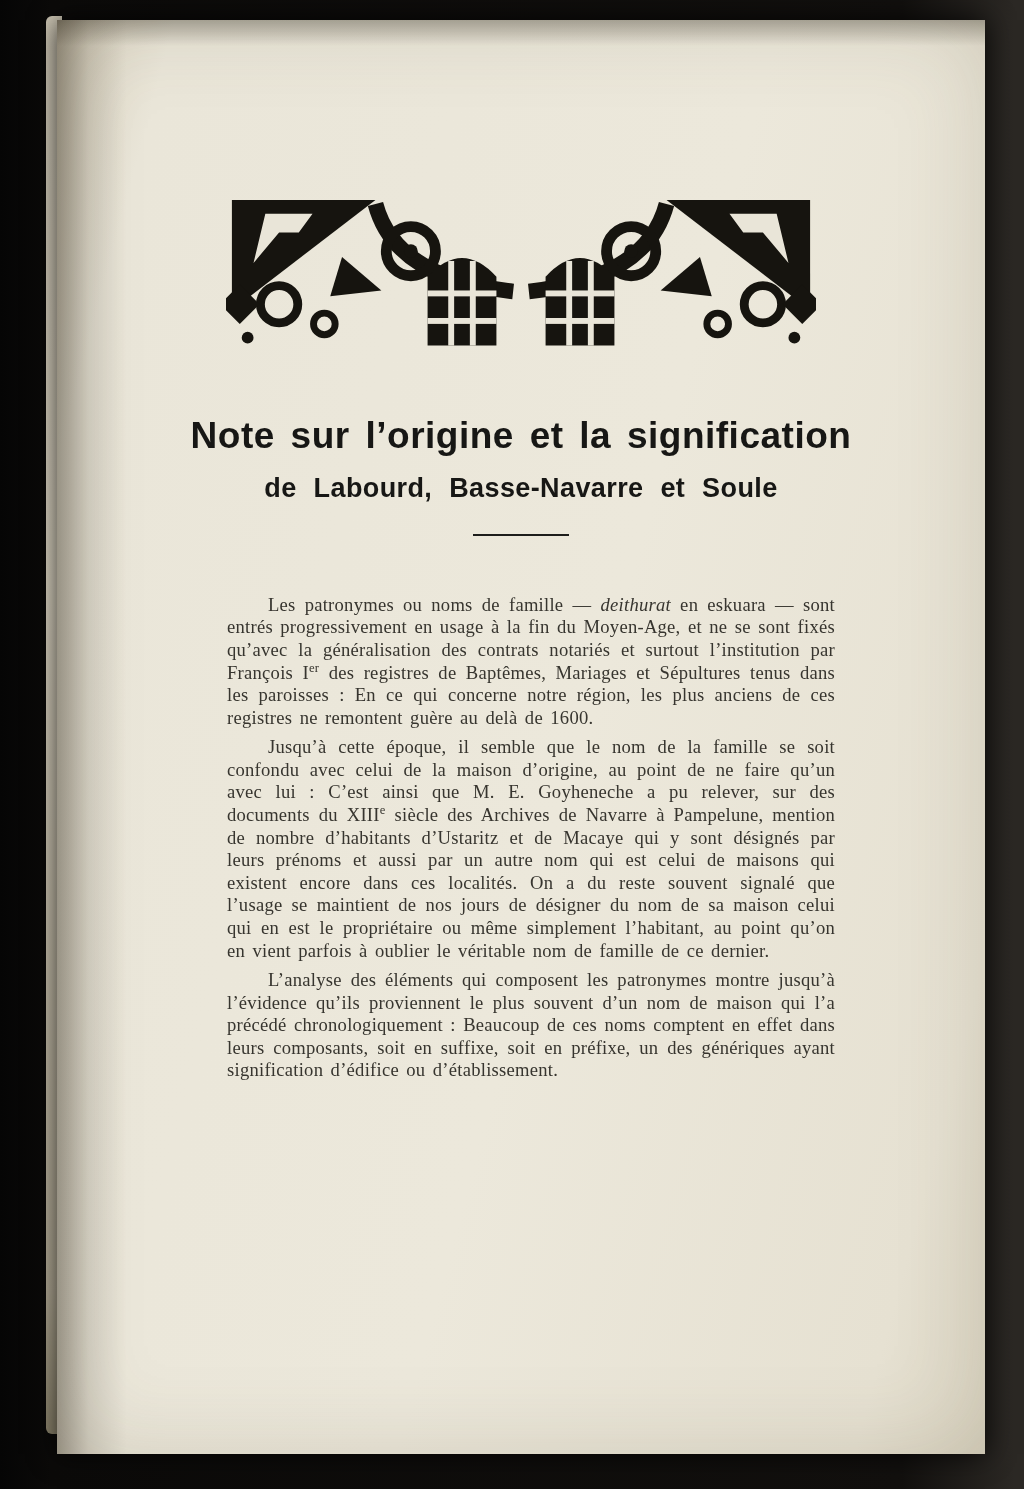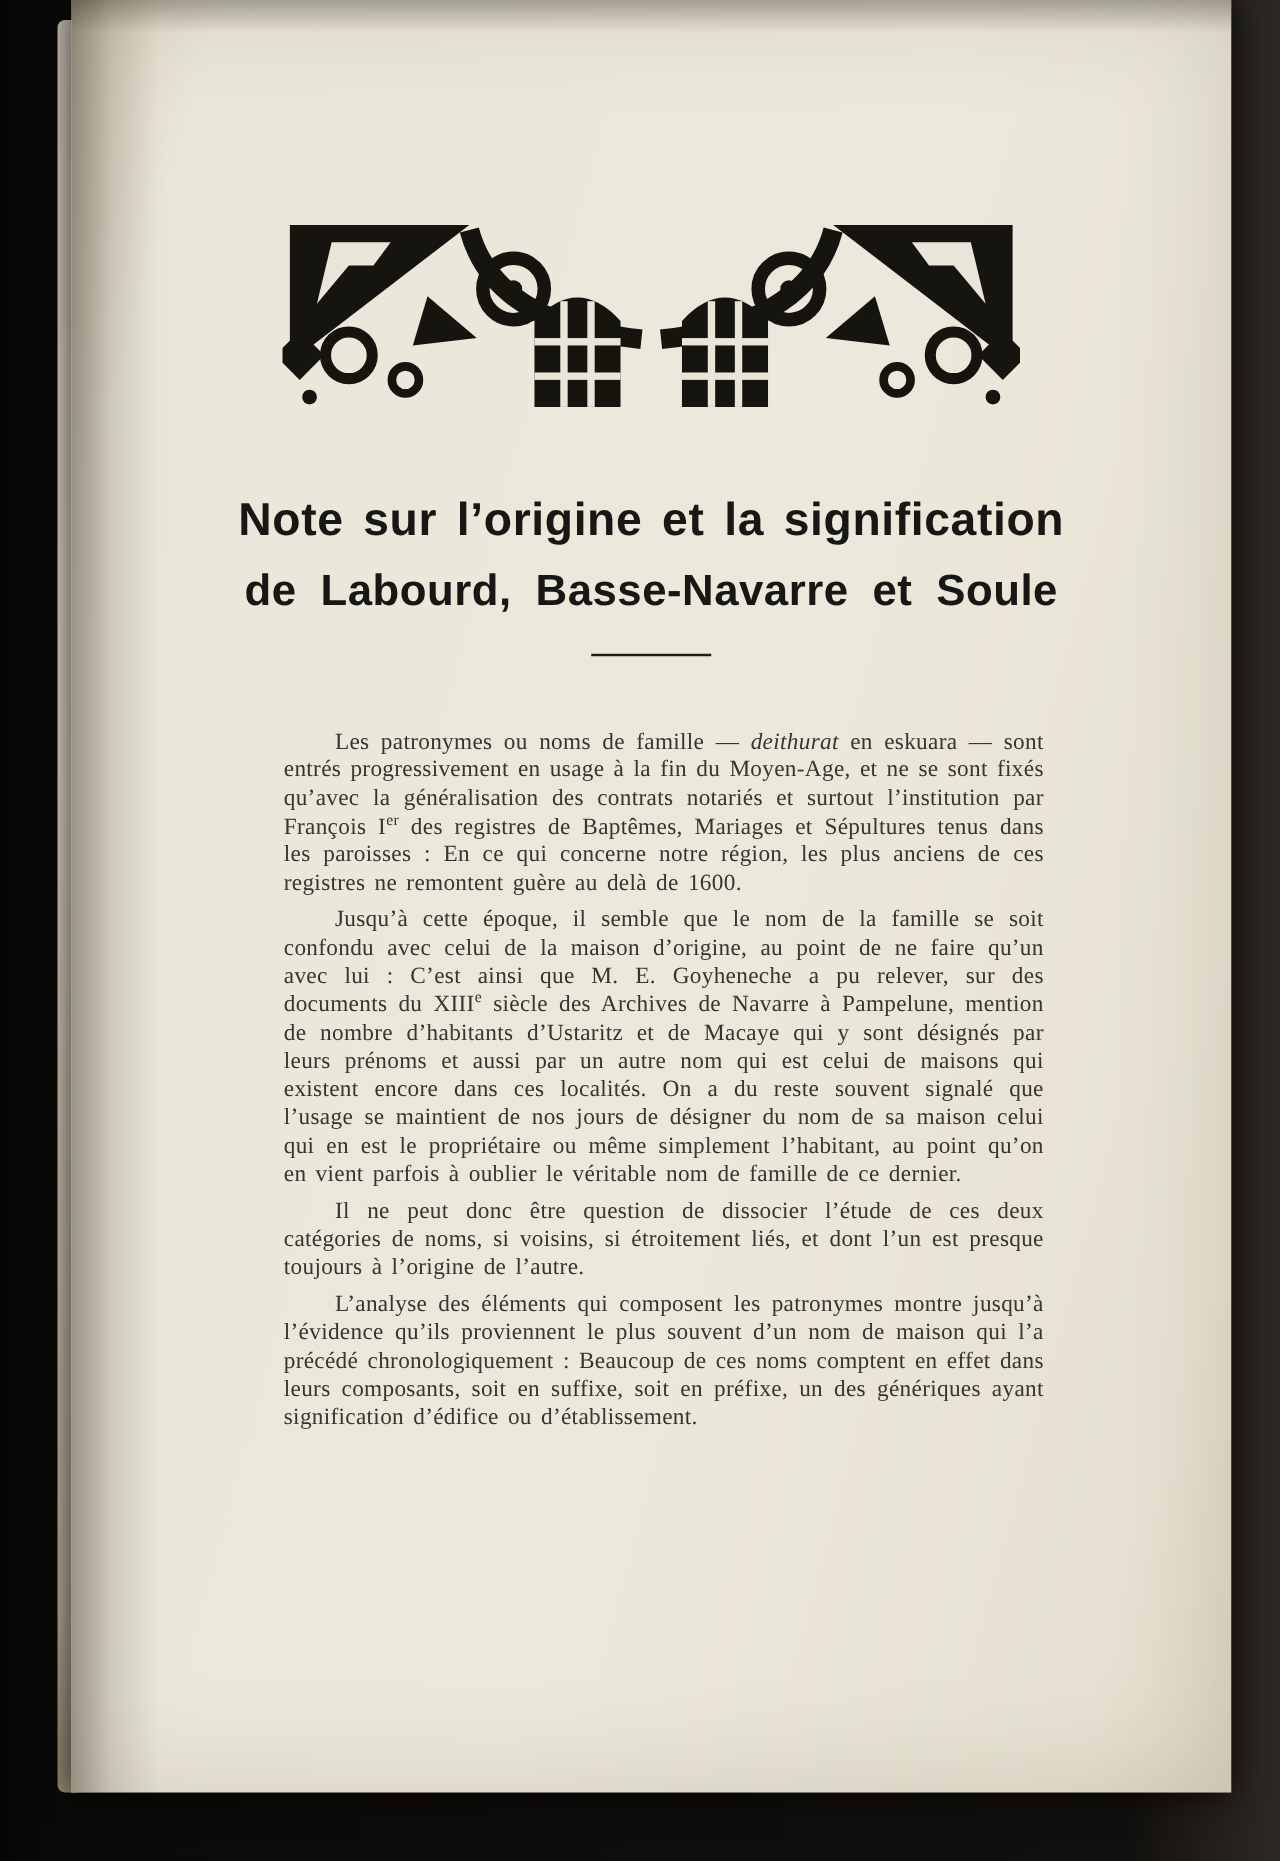--- a/index.html
+++ b/index.html
@@ -7,21 +7,21 @@
     position:relative; width:1024px; height:1489px; overflow:hidden;
     background: linear-gradient(90deg,#050505 0%,#0b0a09 5%,#12100e 88%,#2b2824 99%);
     font-family:"Liberation Serif", serif;
   }
   .page-under-edge {
     position:absolute; left:46px; top:16px; width:16px; height:1418px;
     background: linear-gradient(180deg,#cfc8b6 0%,#dcd5c3 40%,#b4ac97 90%,#8f876f 100%);
     border-radius:6px 0 0 6px;
   }
   .page {
-    position:absolute; left:57px; top:0; width:928px; height:1434px;
+    position:absolute; left:57px; top:20px; width:928px; height:1434px;
     background: linear-gradient(105deg,#d9d2c0 0%,#eae6d9 9%,#ece8db 55%,#e6e1d2 90%,#dcd6c4 100%);
     box-shadow: 0 0 26px rgba(0,0,0,0.8), inset 0 0 90px rgba(96,84,58,0.18);
   }
   .binding-shadow {
     position:absolute; left:0; top:0; width:70px; height:100%;
     background: linear-gradient(90deg, rgba(40,32,18,0.38) 0%, rgba(40,32,18,0.12) 45%, rgba(40,32,18,0) 100%);
     pointer-events:none;
   }
   .top-shadow {
     position:absolute; left:0; top:0; width:100%; height:26px;
@@ -32,21 +32,21 @@
   .ornament svg { display:block; width:100%; height:auto; }
   .title {
     margin:64px 0 0; text-align:center; color:#171715;
     font-family:"Liberation Sans", sans-serif; font-weight:700;
     font-size:37px; line-height:1.28; letter-spacing:0.5px; word-spacing:5px;
   }
   .title .tline { display:block; }
   .subtitle {
     margin:14px 0 0; text-align:center; color:#171715;
     font-family:"Liberation Sans", sans-serif; font-weight:700;
-    font-size:35px; letter-spacing:0.4px; word-spacing:9px;
+    font-size:27px; letter-spacing:0.4px; word-spacing:9px;
   }
   .rule { width:96px; margin:30px auto 0; border-top:2px solid #1d1d1b; }
   .bodytext {
     margin:58px 0 0 158px; width:632px; color:#37352f;
     font-size:18.6px; line-height:1.215; text-align:justify;
     letter-spacing:0.25px; word-spacing:2.5px;
   }
   .bodytext p { margin:0 12px 7px; text-indent:2.2em; }
   .it { font-style:italic; }
   .sup { vertical-align:super; font-size:0.68em; line-height:0; }
@@ -92,18 +92,17 @@
 
     <h2 class="subtitle">de Labourd, Basse-Navarre et Soule</h2>
 
     <div class="rule"></div>
 
     <div class="bodytext">
       <p><span>Les patronymes ou noms de famille — </span><span class="it">deithurat</span><span> en eskuara — sont entrés progressivement en usage à la fin du Moyen-Age, et ne se sont fixés qu’avec la généralisation des contrats notariés et surtout l’institution par François I</span><span class="sup">er</span><span> des registres de Baptêmes, Mariages et Sépultures tenus dans les paroisses : En ce qui concerne notre région, les plus anciens de ces registres ne remontent guère au delà de 1600.</span></p>
 
       <p><span>Jusqu’à cette époque, il semble que le nom de la famille se soit confondu avec celui de la maison d’origine, au point de ne faire qu’un avec lui : C’est ainsi que M. E. Goyheneche a pu relever, sur des documents du XIII</span><span class="sup">e</span><span> siècle des Archives de Navarre à Pampelune, mention de nombre d’habitants d’Ustaritz et de Macaye qui y sont désignés par leurs prénoms et aussi par un autre nom qui est celui de maisons qui existent encore dans ces localités. On a du reste souvent signalé que l’usage se maintient de nos jours de désigner du nom de sa maison celui qui en est le propriétaire ou même simplement l’habitant, au point qu’on en vient parfois à oublier le véritable nom de famille de ce dernier.</span></p>
 
-      <p><span>Il ne peut donc être question de dissocier l’étude de ces deux catégories de noms, si voisins, si étroitement liés, et dont l’un est presque toujours à l’origine de l’autre.</span></p>
 
       <p><span>L’analyse des éléments qui composent les patronymes montre jusqu’à l’évidence qu’ils proviennent le plus souvent d’un nom de maison qui l’a précédé chronologiquement : Beaucoup de ces noms comptent en effet dans leurs composants, soit en suffixe, soit en préfixe, un des génériques ayant signification d’édifice ou d’établissement.</span></p>
     </div>
   </div>
 </div>
 
 </body></html>

